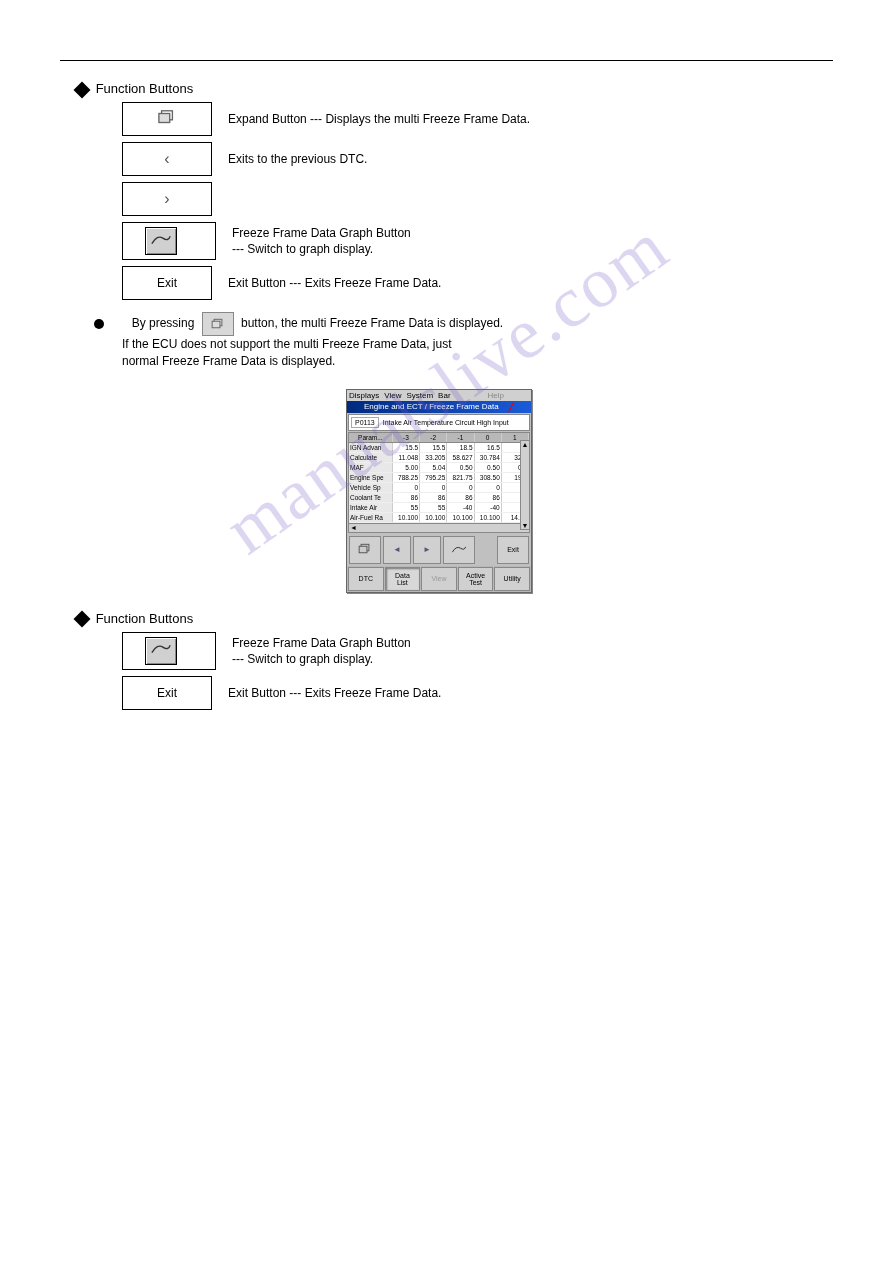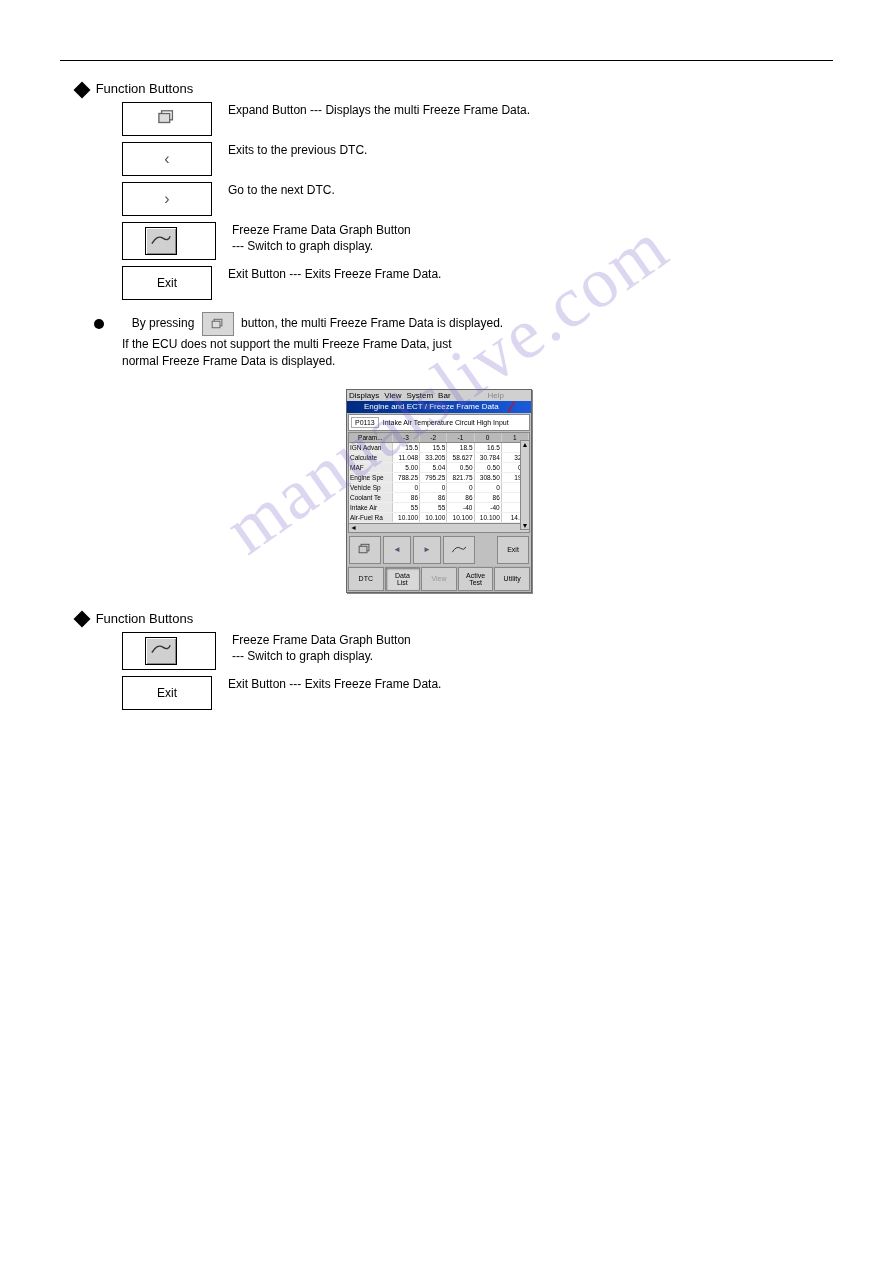--- a/index.html
+++ b/index.html
@@ -36,21 +36,21 @@
     background: #000;
     border-radius: 50%;
     vertical-align: middle;
     margin-right: 8px;
   }
   .section-head {
     margin-left: 16px;
   }
   .button-row {
     display: flex;
-    align-items: flex-start;
+    align-items: center;
     margin: 6px 0 6px 62px;
   }
   .styled-btn {
     width: 88px;
     height: 32px;
     display: flex;
     align-items: center;
     justify-content: center;
     border: 1px solid #000;
     background: #fff;
@@ -253,21 +253,20 @@
     <div class="styled-btn">
       <span class="arrow-icon">‹</span>
     </div>
     <div class="btn-desc">Exits to the previous DTC.</div>
   </div>
 
   <div class="button-row">
     <div class="styled-btn">
       <span class="arrow-icon">›</span>
     </div>
-    <div class="btn-desc">Go to the next DTC.</div>
   </div>
 
   <div class="button-row">
     <div class="styled-btn" style="padding:2px;">
       <div class="styled-btn inset">
         <span class="curve-icon">
           <svg viewBox="0 0 24 16">
               <path d="M2 12 Q8 2 14 6 T22 4" fill="none" stroke="#333" stroke-width="1.5"></path>
             </svg>
         </span>

